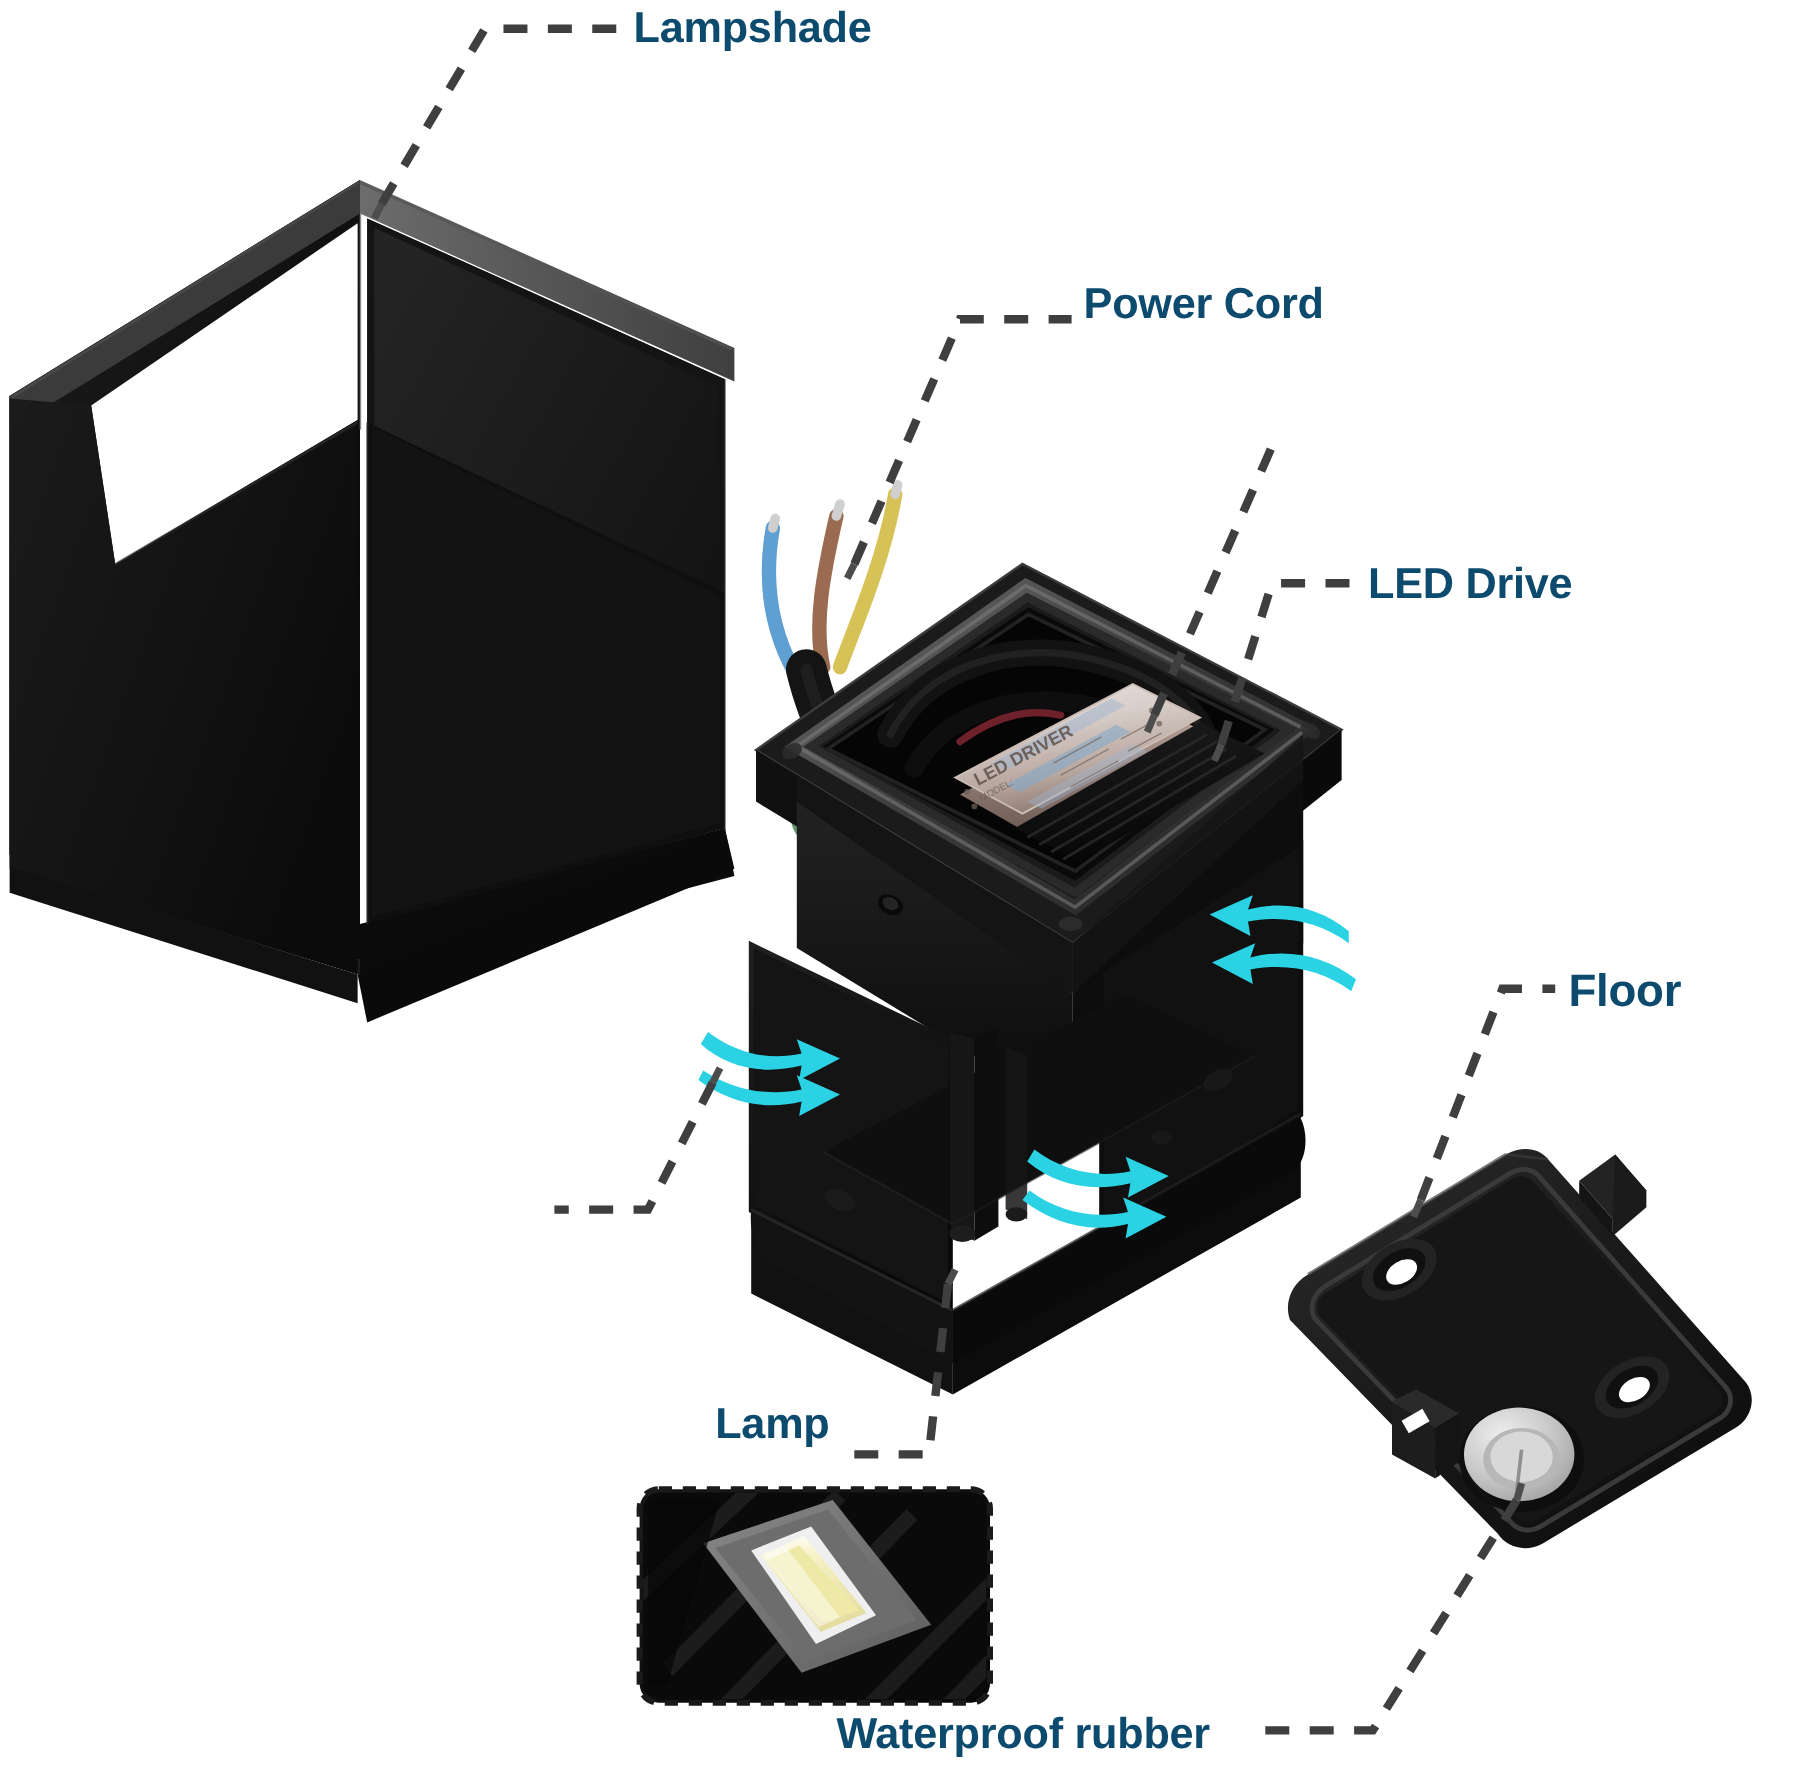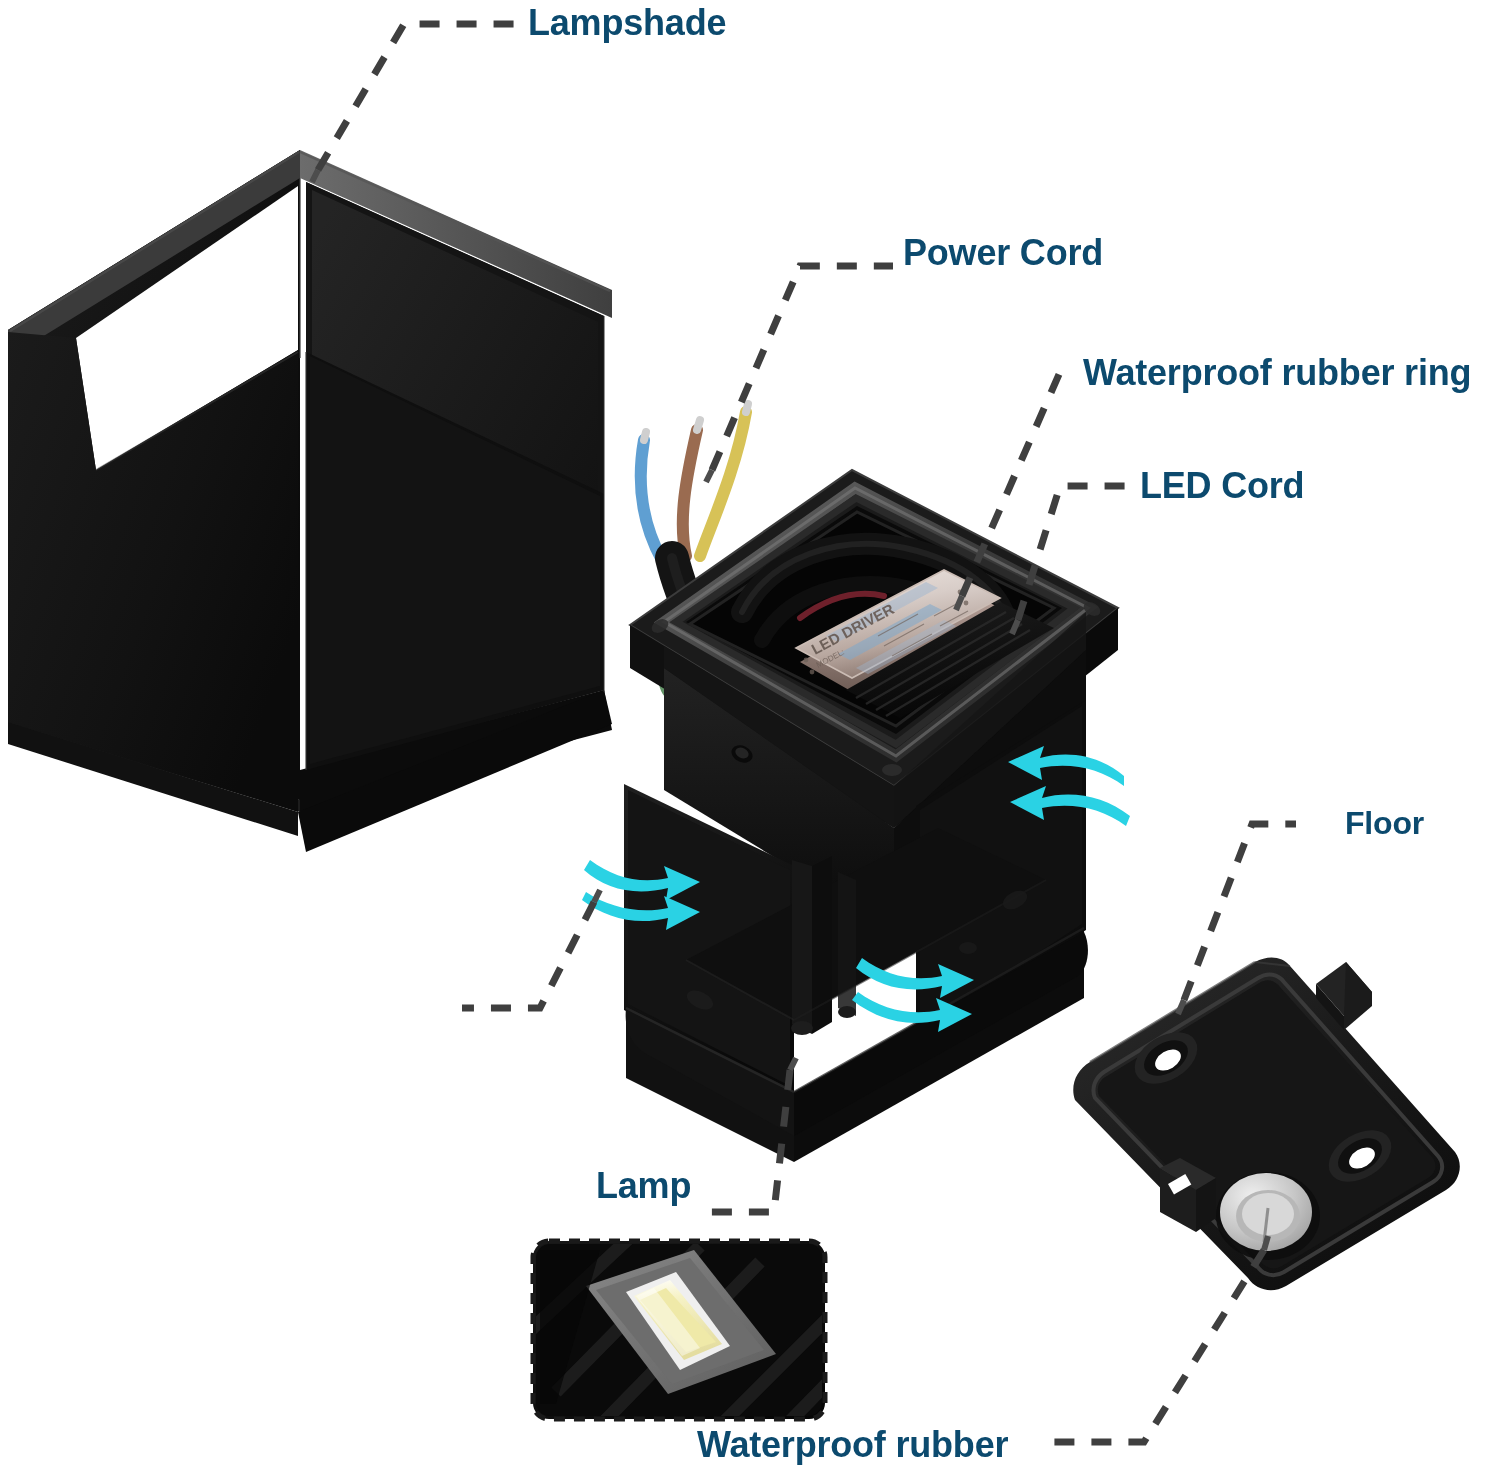--- a/index.html
+++ b/index.html
@@ -28,21 +28,21 @@
     color: #0c4a6e;
     font-weight: bold;
     font-family: "Liberation Sans", sans-serif;
     white-space: nowrap;
     letter-spacing: -0.2px;
   }
   .cl-lampshade { left: 528px;  top: 2px;    font-size: 36px; }
   .cl-powercord { left: 903px;  top: 232px;  font-size: 36px; }
   .cl-rubberring{ left: 1083px; top: 352px;  font-size: 36px; }
   .cl-leddrive  { left: 1140px; top: 465px;  font-size: 36px; }
-  .cl-floor     { left: 1345px; top: 805px;  font-size: 32px; }
+  .cl-floor     { left: 1307px; top: 805px;  font-size: 38px; }
   .cl-movable   { left: 66px;   top: 986px;  font-size: 36px; }
   .cl-lamp      { left: 596px;  top: 1165px; font-size: 36px; }
   .cl-wprubber  { left: 697px;  top: 1424px; font-size: 36px; }
 </style>
 </head>
 <body>
 
 <div id="stage">
 
   <svg id="art" viewBox="0 0 1500 1476" xmlns="http://www.w3.org/2000/svg">
@@ -437,23 +437,22 @@
       <path d="M594,902 L600,890"></path>
       <path d="M790,1070 L796,1058"></path>
       <path d="M1264,1250 L1268,1236"></path>
     </g>
   </svg>
 
   <div class="callout cl-lampshade">Lampshade</div>
 
   <div class="callout cl-powercord">Power Cord</div>
 
-  <div class="callout cl-rubberring">Waterproof rubber ring</div>
-
-  <div class="callout cl-leddrive">LED Cord</div>
+
+  <div class="callout cl-leddrive">LED Drive</div>
 
   <div class="callout cl-floor">Floor</div>
 
 
   <div class="callout cl-lamp">Lamp</div>
 
   <div class="callout cl-wprubber">Waterproof rubber</div>
 
 </div>
 

